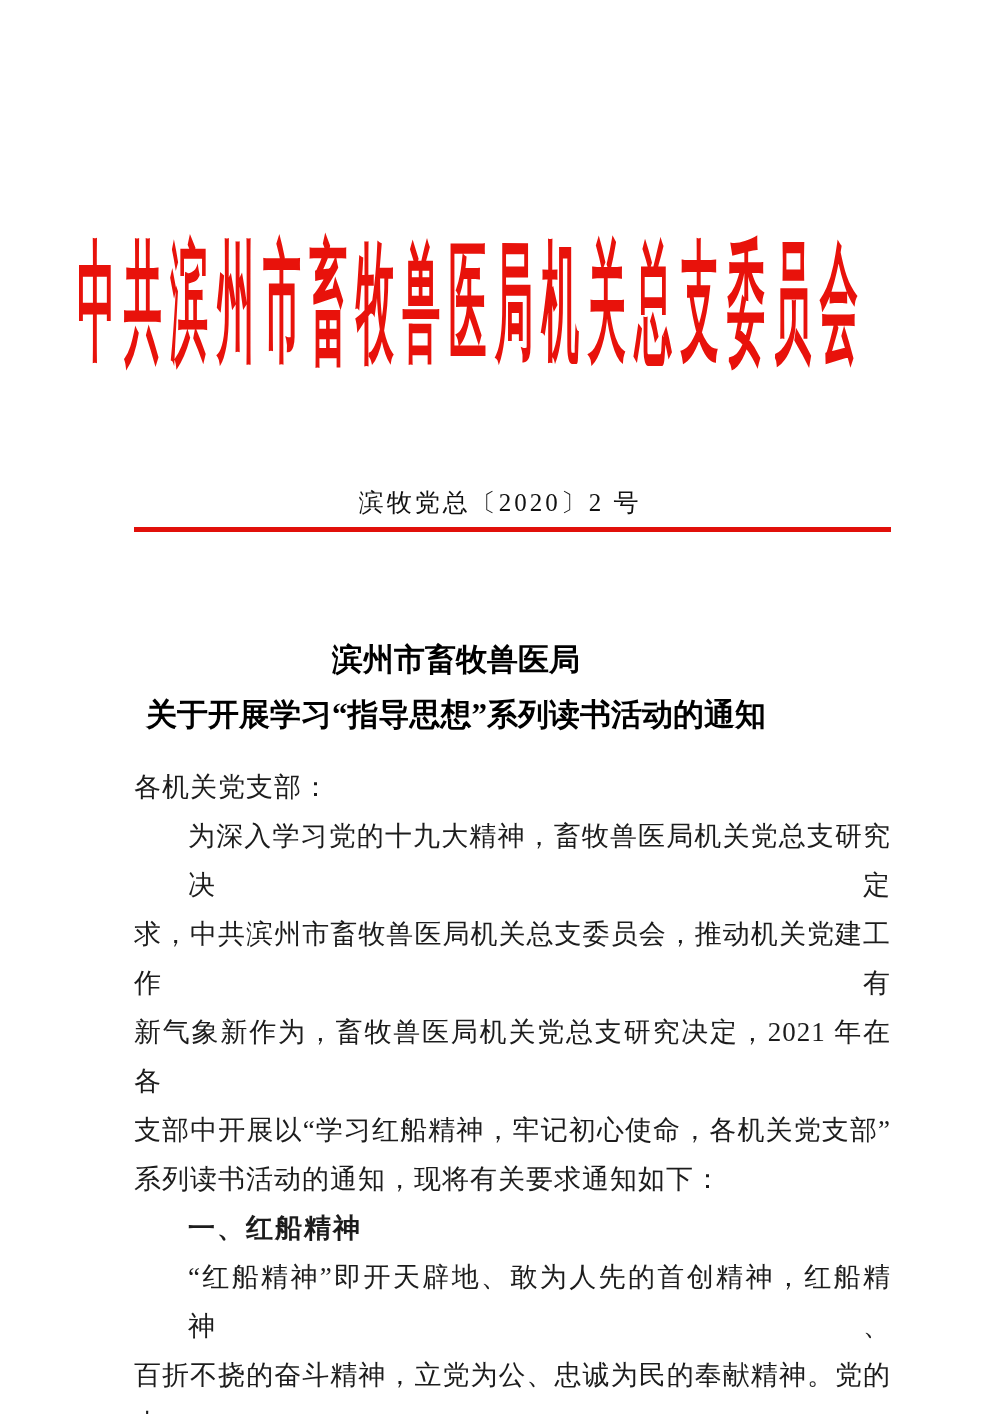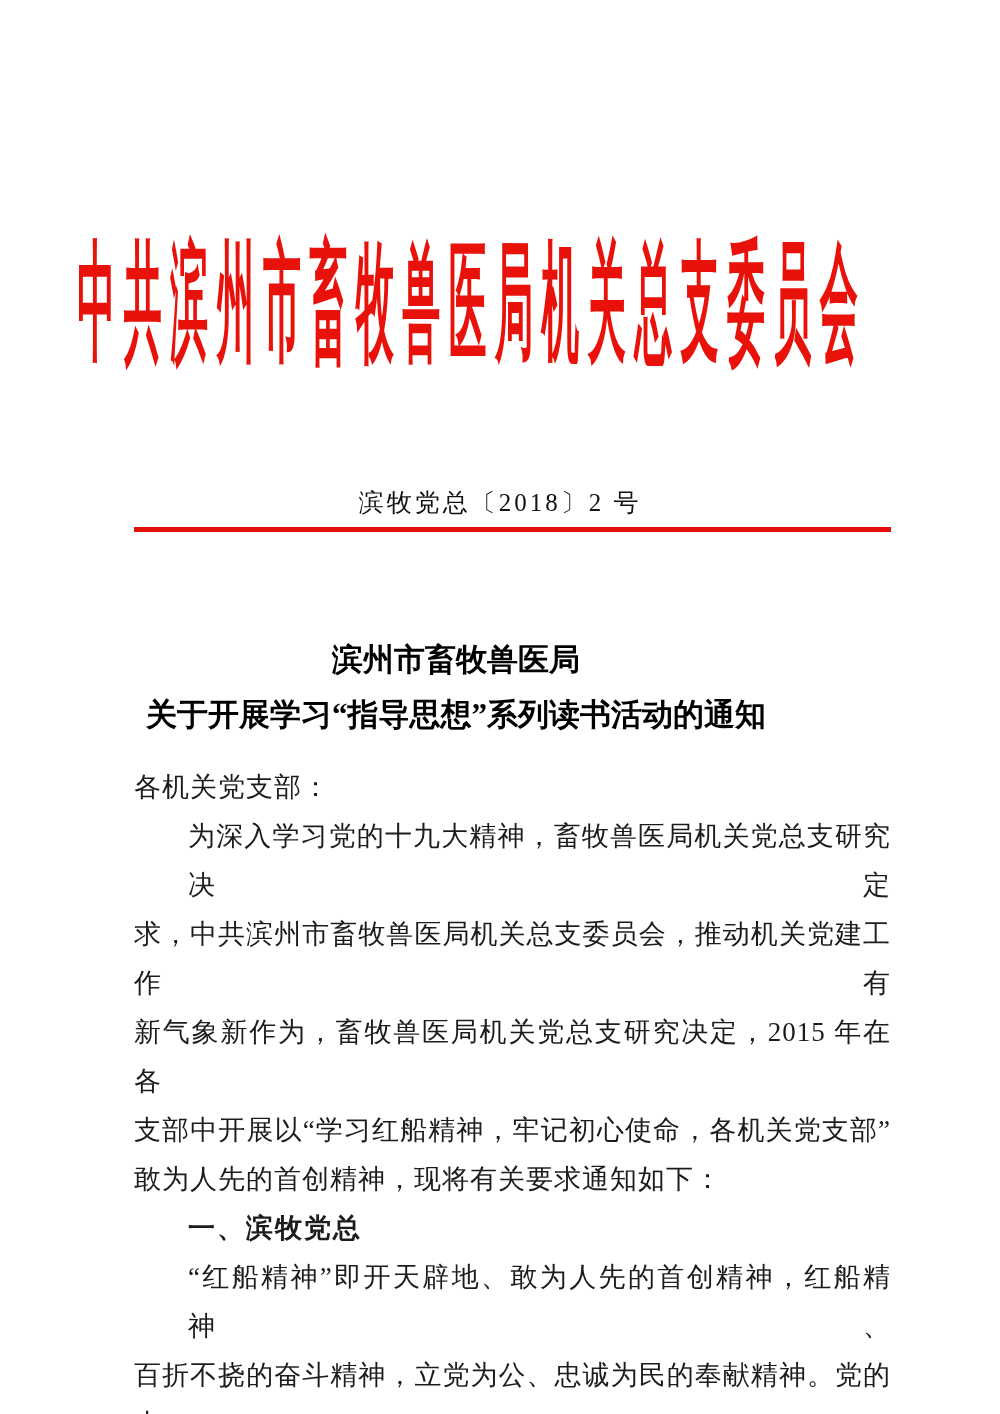--- a/index.html
+++ b/index.html
@@ -92,34 +92,34 @@
 </style>
 </head>
 <body>
 
 <div class="page">
 
   <div class="org-header">
     <div class="org-text" style="color: rgb(232, 18, 11);">中共滨州市畜牧兽医局机关总支委员会</div>
   </div>
 
-  <div class="doc-number">滨牧党总〔2018〕2 号</div>
+  <div class="doc-number">滨牧党总〔2020〕2 号</div>
 
   <div class="red-rule" style="background: rgb(225, 16, 10);"></div>
 
   <div class="doc-title">
     <div>滨州市畜牧兽医局</div>
     <div>关于开展学习“指导思想”系列读书活动的通知</div>
   </div>
 
   <div class="body-text">
       <div class="body-line">各机关党支部：</div>
       <div class="body-line indent justify">为深入学习党的十九大精神，畜牧兽医局机关党总支研究决定</div>
       <div class="body-line justify">求，中共滨州市畜牧兽医局机关总支委员会，推动机关党建工作有</div>
-      <div class="body-line justify">新气象新作为，畜牧兽医局机关党总支研究决定，2015 年在各</div>
+      <div class="body-line justify">新气象新作为，畜牧兽医局机关党总支研究决定，2021 年在各</div>
       <div class="body-line justify">支部中开展以“学习红船精神，牢记初心使命，各机关党支部”</div>
-      <div class="body-line">敢为人先的首创精神，现将有关要求通知如下：</div>
-      <div class="body-line indent heading">一、滨牧党总</div>
+      <div class="body-line">系列读书活动的通知，现将有关要求通知如下：</div>
+      <div class="body-line indent heading">一、红船精神</div>
       <div class="body-line indent justify">“红船精神”即开天辟地、敢为人先的首创精神，红船精神、</div>
       <div class="body-line justify">百折不挠的奋斗精神，立党为公、忠诚为民的奉献精神。党的十</div>
     </div>
 
 </div>
 
 </body></html>

